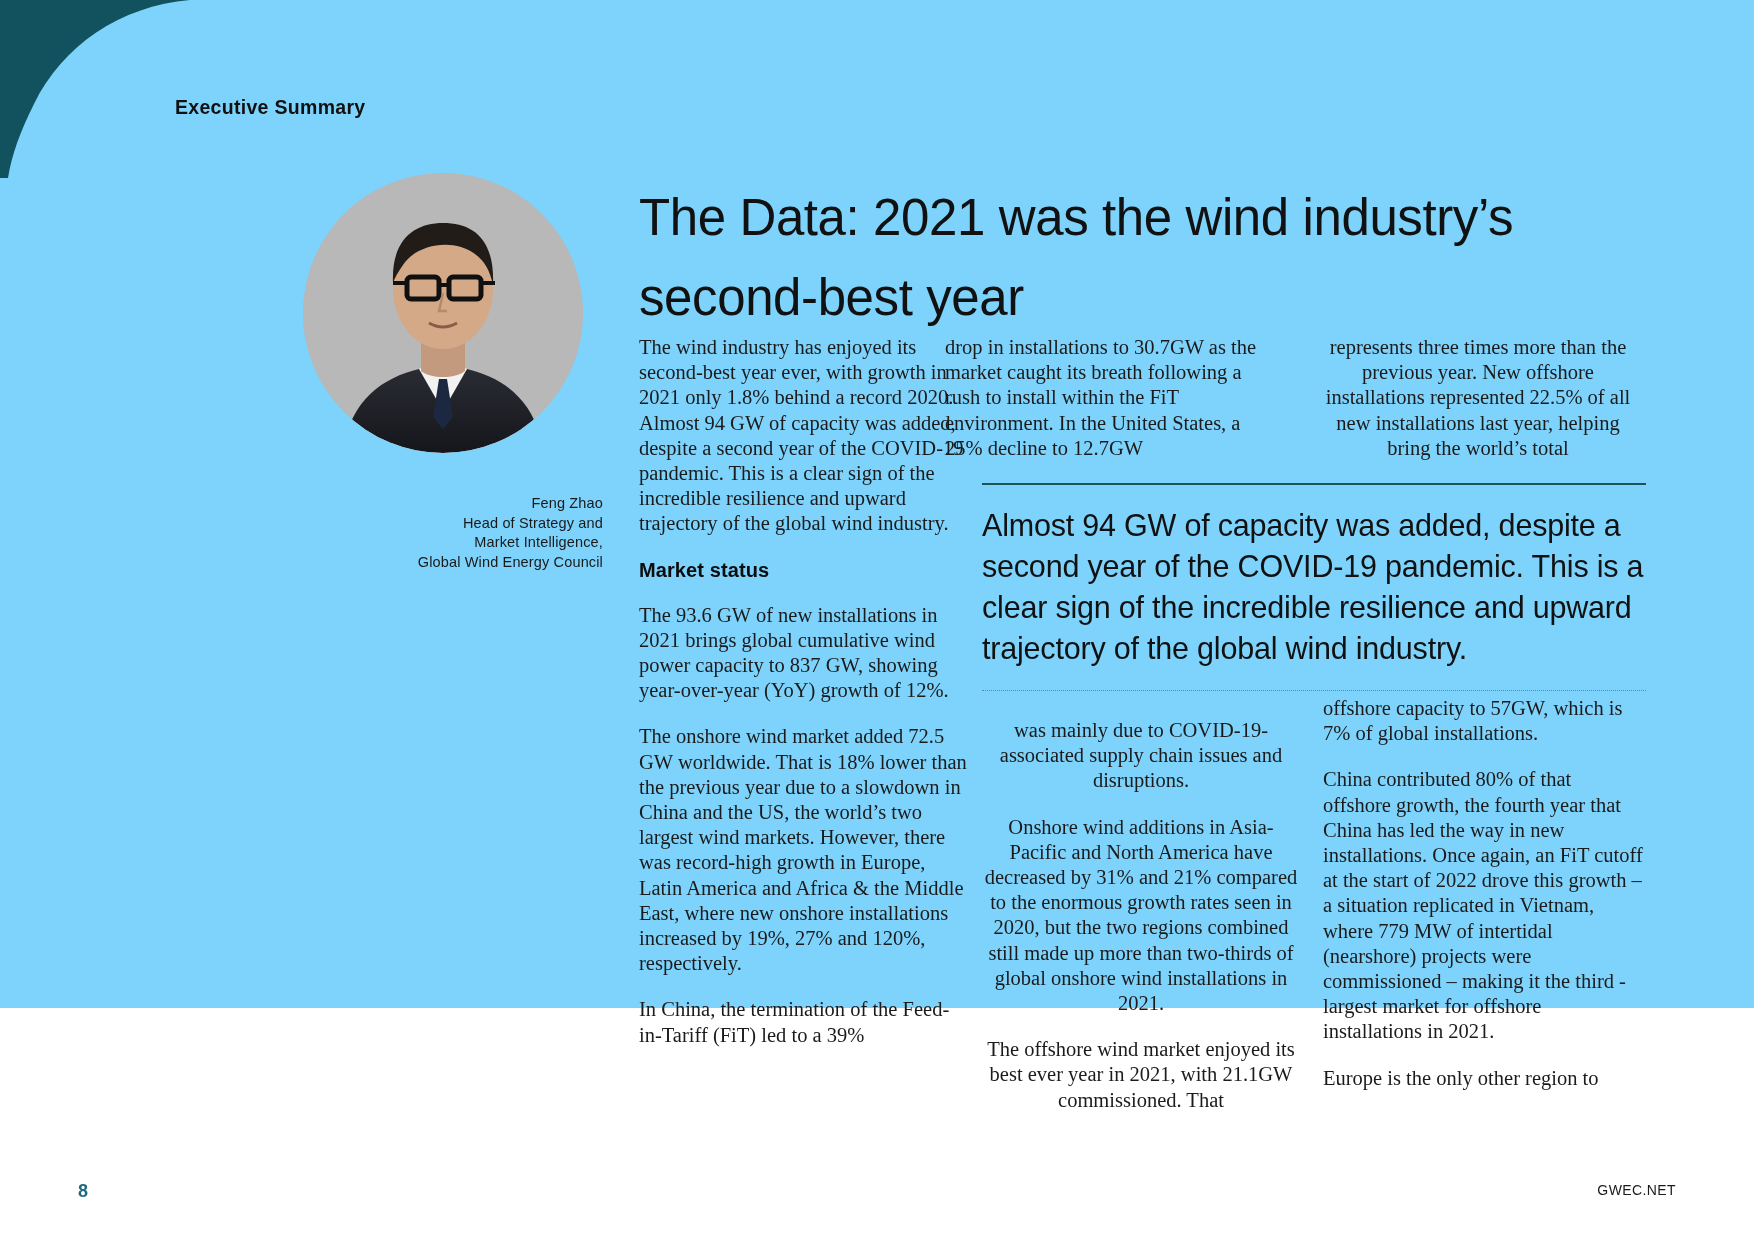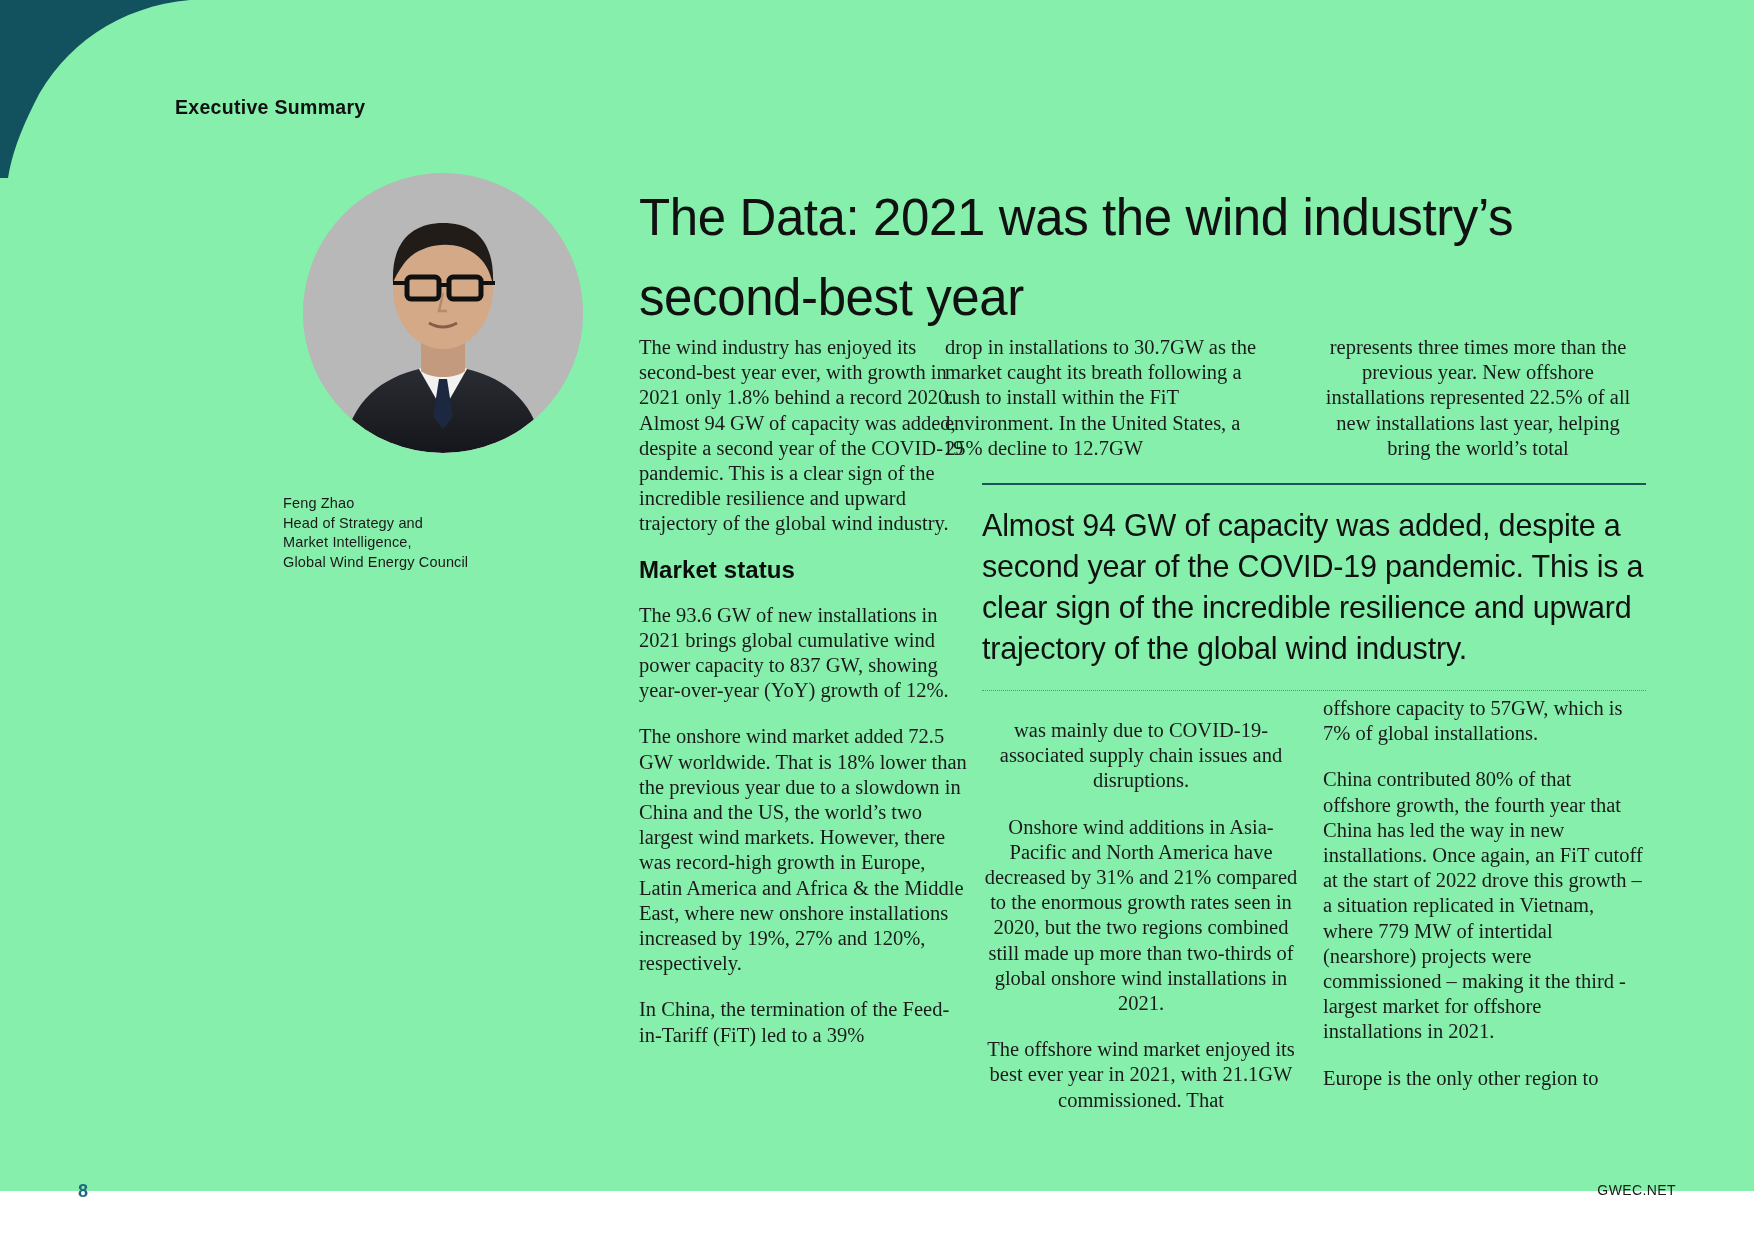--- a/index.html
+++ b/index.html
@@ -2,21 +2,21 @@
 <html><head>
 <meta charset="utf-8">
 <style>
   * { margin:0; padding:0; box-sizing:border-box; }
   html, body {
     width:1754px; height:1241px;
     background:#ffffff;
     font-family:"Liberation Sans", sans-serif;
     overflow:hidden;
   }
-  .page { position:relative; width:1754px; height:1191px; background:#86efac; }
+  .page { position:relative; width:1754px; height:1008px; background:#7dd3fc; }
 
   
   .corner-shape {
     position:absolute; left:0; top:0;
     width:190px; height:178px;
     overflow:hidden;
     pointer-events:none;
   }
   .corner-shape svg { display:block; }
 
@@ -35,21 +35,21 @@
   }
   .portrait {
     width:280px; height:280px; border-radius:50%;
     background:#b6b6b6;
     overflow:hidden; position:relative;
   }
   .portrait svg { position:absolute; left:0; top:0; }
 
   .caption {
     position:absolute; left:283px; top:494px;
-    width:320px; text-align:left;
+    width:320px; text-align:right;
     font-family:"Liberation Sans", sans-serif;
     font-size:14.5px; line-height:19.5px;
     color:#1a1a1a; letter-spacing:0.15px;
   }
 
   
   .headline {
     position:absolute; left:639px; top:178px;
     width:900px;
     font-family:"Liberation Sans", sans-serif;
@@ -65,21 +65,21 @@
     font-family:"Liberation Serif", serif;
     font-size:20.5px;
     line-height:25.2px;
     color:#1b1b1b;
   }
   .col p { margin:0 0 21px 0; }
   .col p:last-child { margin-bottom:0; }
   .sub-head {
     font-family:"Liberation Sans", sans-serif;
     font-weight:bold;
-    font-size:24px;
+    font-size:20px;
     line-height:24px;
     color:#0d0d0d;
     margin:0 0 1px 0;
     letter-spacing:0.1px;
   }
 
   #col-left   { left:639px; top:335px;  width:332px; }
   #col-mid-top{ left:945px; top:335px;  width:318px; }
   #col-right-top{ left:1323px; top:335px; width:310px;text-align:center; }
   #col-mid-bot{ left:982px; top:718px;  width:318px;text-align:center; }

